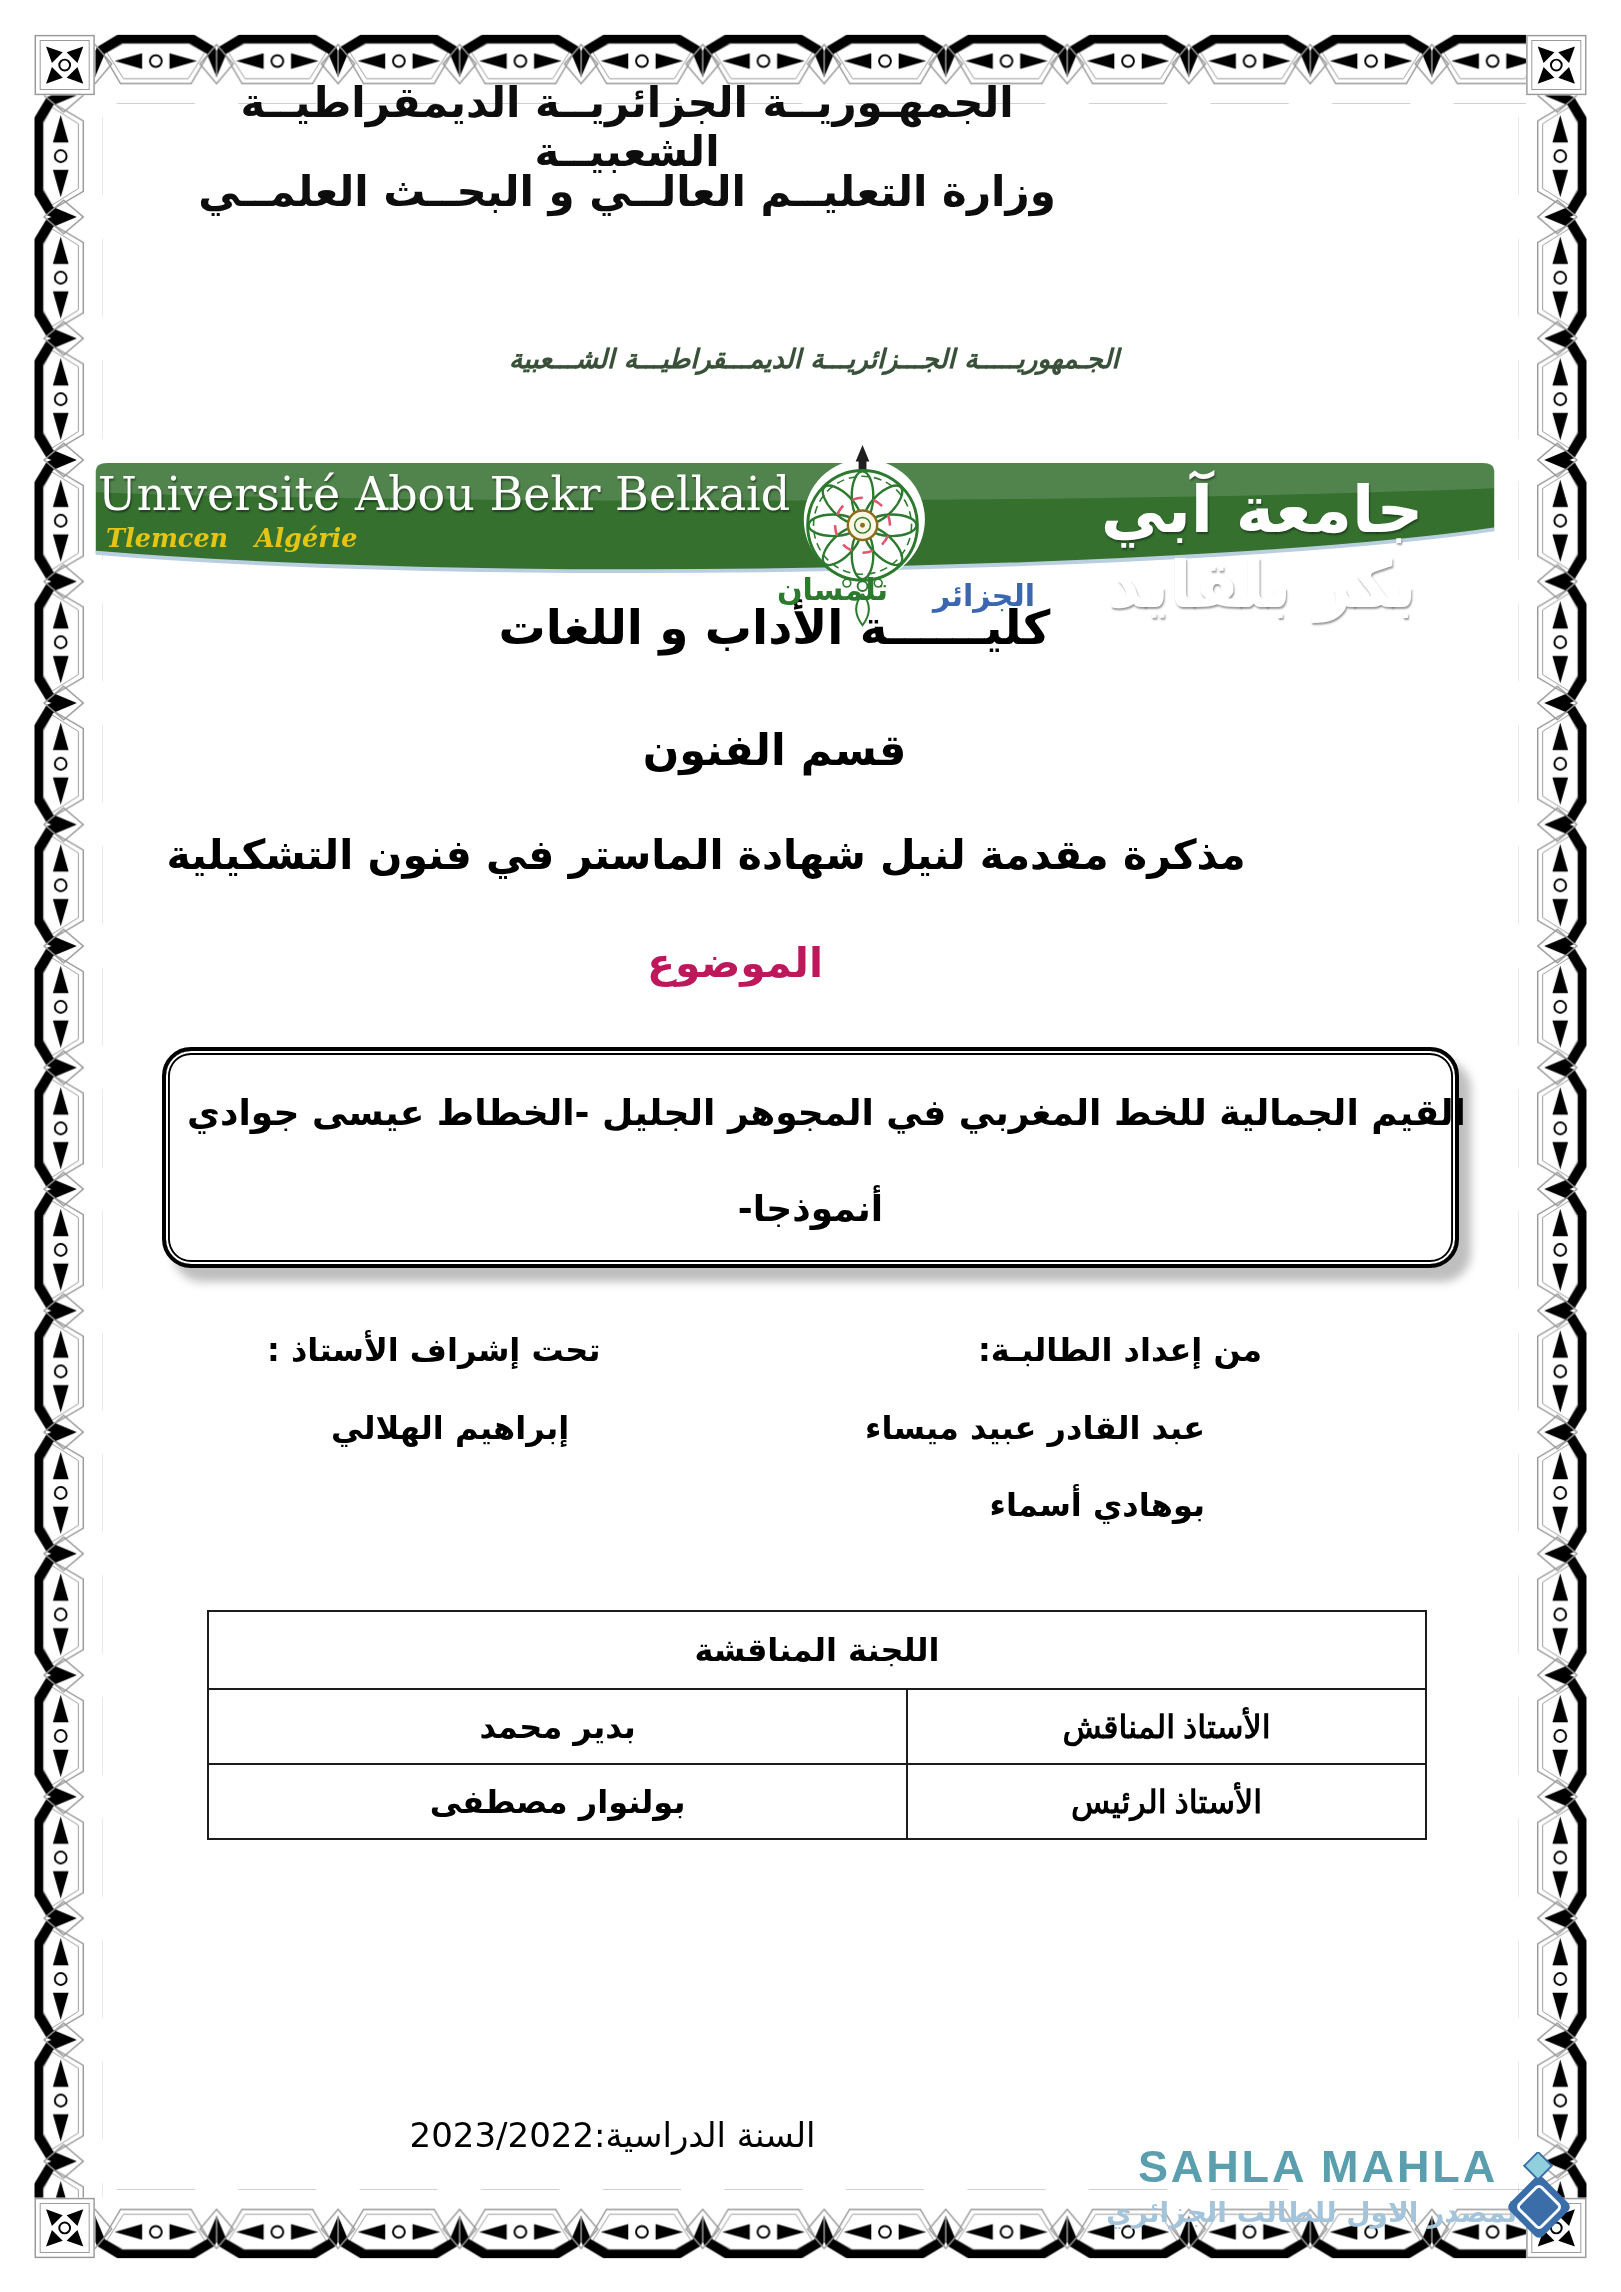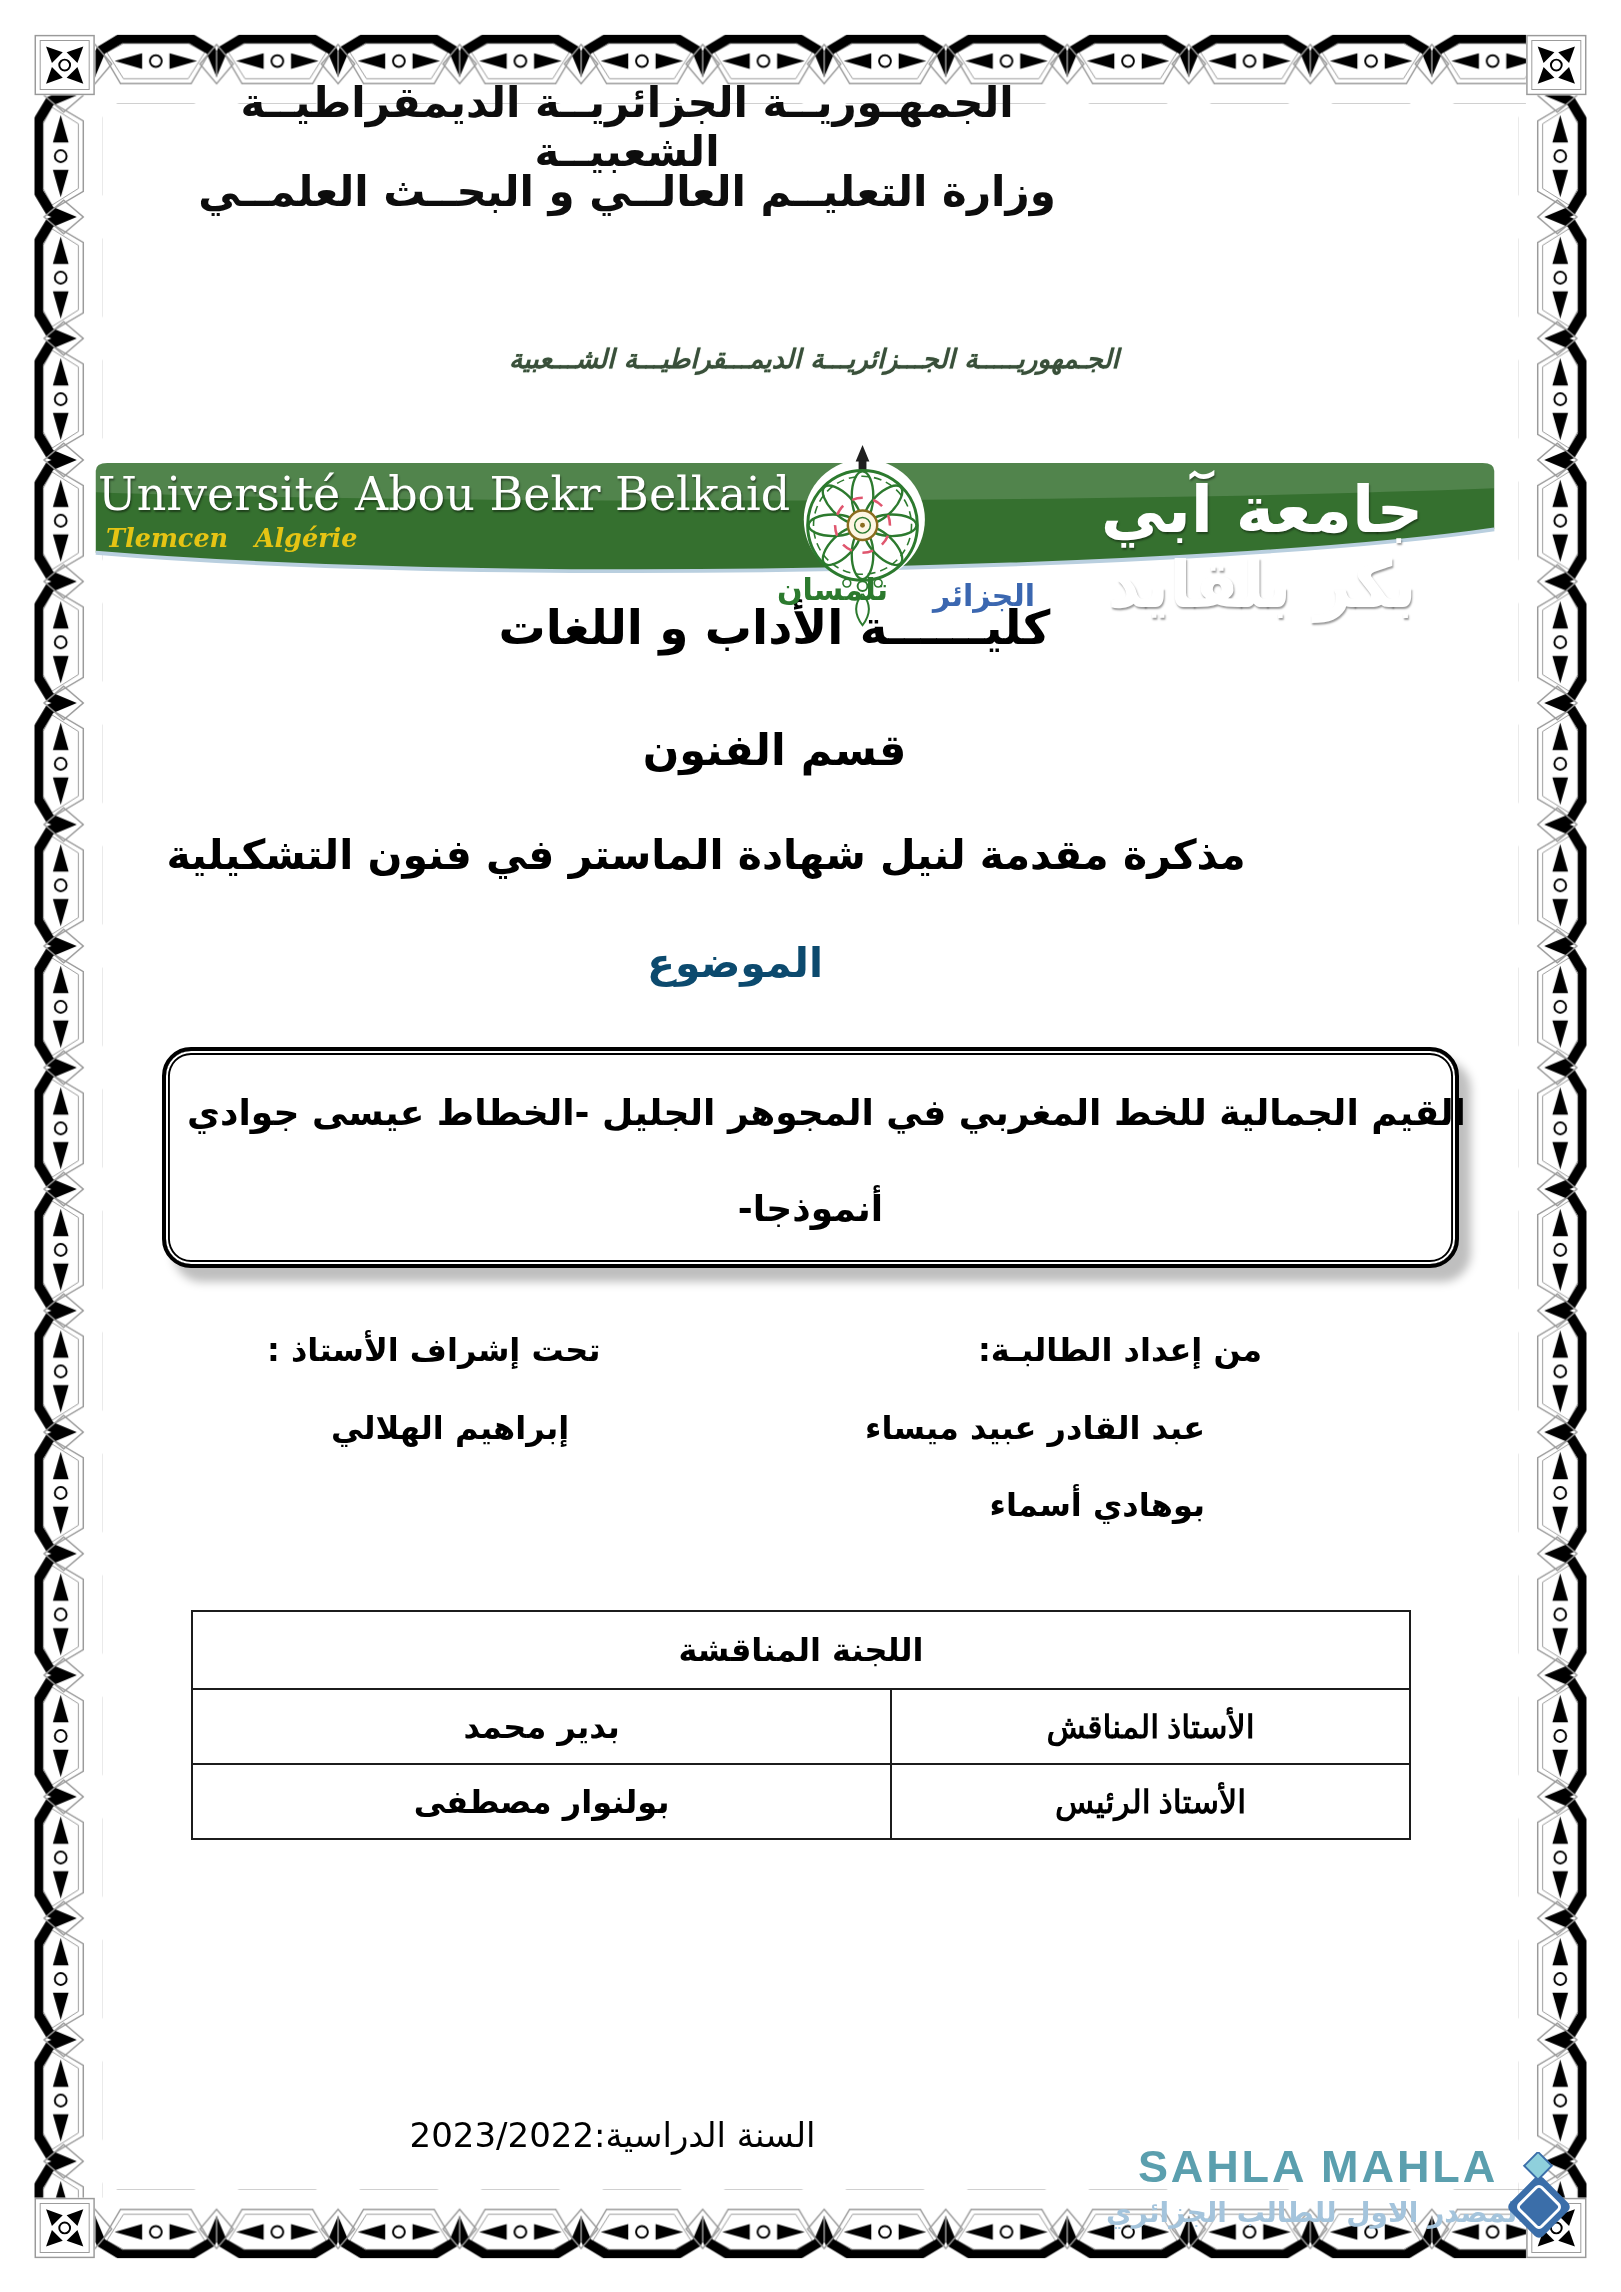--- a/index.html
+++ b/index.html
@@ -28,37 +28,37 @@
               font-weight:bold;font-size:25.5px;color:#e6c414;word-spacing:17.6px;}
   .banner-ar{left:1039px;top:472px;width:446px;text-align:center;font-size:65px;
              font-weight:bold;color:#ffffff;text-shadow:1px 2px 2px rgba(0,0,0,.4);}
   .seal-city{left:777px;top:572px;font-size:30px;font-weight:bold;color:#2c7a2e;}
   .seal-country{left:933px;top:578px;font-size:30px;font-weight:bold;color:#3b67b0;}
 
   
   .faculty{left:103px;top:600px;width:1343px;font-size:47px;color:#000;}
   .dept{left:103px;top:725px;width:1343px;font-size:43px;color:#000;}
   .thesis{left:59px;top:831px;width:1294px;font-size:41px;color:#000;}
-  .subject{left:103px;top:939px;width:1264px;font-size:41px;color:#0c4a6e;}
+  .subject{left:103px;top:939px;width:1264px;font-size:41px;color:#be185d;}
 
   
   .title-box{left:162px;top:1047px;width:1289px;height:213px;background:#fff;
              border:4.9px solid #000;border-radius:29px;
              box-shadow:0 0 0 2px #fff inset, 0 0 0 3.9px #000 inset,
                         11.8px 13.7px 9.8px #bfbfbf;}
   .title-box .t1{position:absolute;left:16px;top:41px;width:100%;text-align:center;
                  font-size:36px;font-weight:bold;color:#000;}
   .title-box .t2{position:absolute;left:0;top:137px;width:100%;text-align:center;
                  font-size:36px;font-weight:bold;color:#000;}
 
   
   .prep{font-size:32px;font-weight:bold;color:#000;}
 
   
-  table.committee{position:absolute;left:191px;top:1610px;width:1220px;
+  table.committee{position:absolute;left:207px;top:1610px;width:1220px;
                   border-collapse:collapse;direction:rtl;border-radius:16px;}
   table.committee th, table.committee td{border:2px solid #1c1c1c;
                   font-size:32px;font-weight:bold;color:#000;text-align:center;}
   table.committee th{height:74px;}
   table.committee td{height:71px;}
   td.role-cell{width:42.6%;font-family:Liberation Serif, serif;}
   td.name-cell{width:57.4%;}
 
   
   .year{left:103px;top:2115px;width:1019px;font-size:34px;color:#000;}

